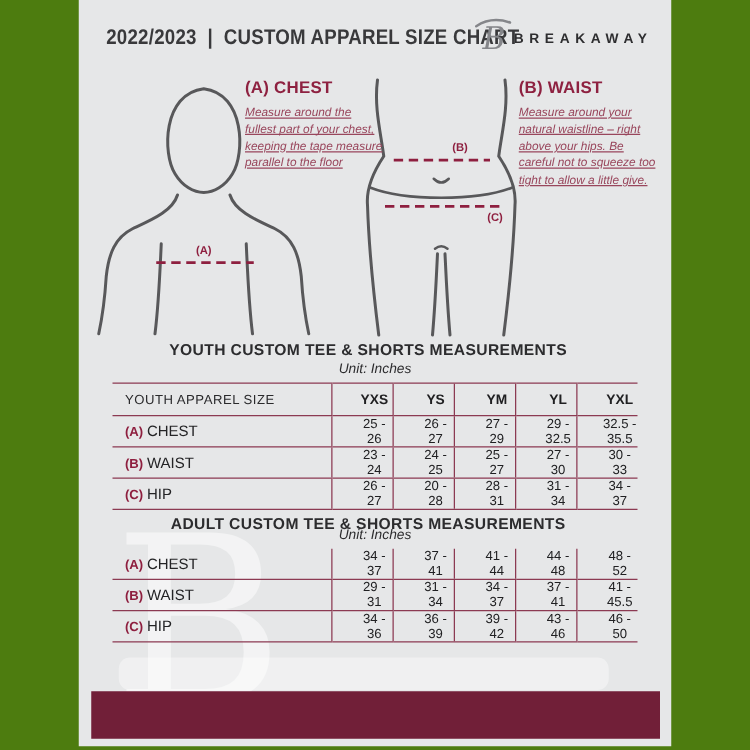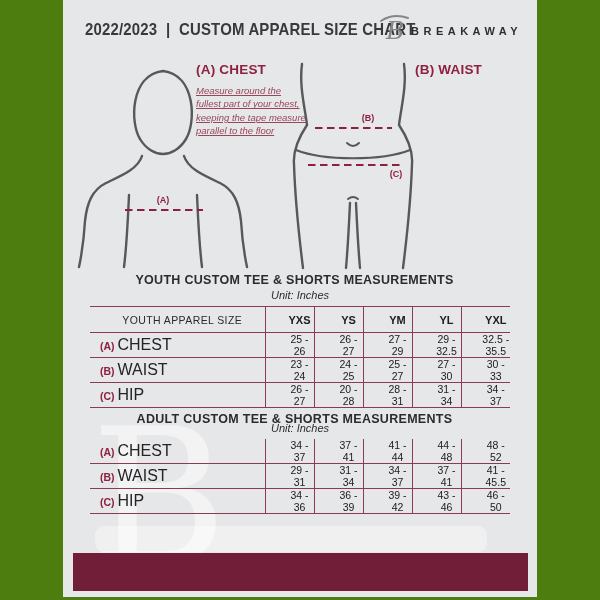--- a/index.html
+++ b/index.html
@@ -21,23 +21,23 @@
              color:#2c2c2e;letter-spacing:.3px;z-index:2;}
   .sec-unit{position:absolute;left:0;width:474px;text-align:center;font-style:italic;font-size:11px;
             color:#2c2c2e;z-index:2;}
 
   table.size{position:absolute;left:27px;width:420px;border-collapse:collapse;table-layout:fixed;z-index:2;}
   table.size th,table.size td{border-bottom:1.5px solid #8c3a52;height:23px;font-size:10.5px;
             color:#202022;text-align:center;padding:0;font-weight:normal;}
   table.size tr.head th{border-top:1.5px solid #8c3a52;height:25px;font-size:11px;font-weight:bold;}
   table.size th + th, table.size td + td{border-left:1.5px solid #8c3a52;padding-left:20px;}
   table.size .lab{text-align:left;padding-left:10px;}
-  table.size tr.head th.lab{font-weight:normal;font-size:10.5px;letter-spacing:.4px;color:#2a2a2c;text-align:center;}
+  table.size tr.head th.lab{font-weight:normal;font-size:10.5px;letter-spacing:.4px;color:#2a2a2c;}
   .pfx{color:#8e1f3f;font-weight:bold;}
-  .rowlab{color:#242426;font-size:16px;}
+  .rowlab{color:#242426;font-size:12px;}
 
   .watermark{position:absolute;left:28px;top:405px;font-family:"DejaVu Serif",serif;font-size:185px;
              line-height:1;color:rgba(255,255,255,.5);z-index:1;}
   .band{position:absolute;left:32px;top:526px;width:392px;height:26px;background:rgba(255,255,255,.4);
         border-radius:9px;z-index:1;}
   .footer{position:absolute;left:10px;top:553px;width:455px;height:38px;background:#711f38;z-index:3;}
 
   svg text.mlabel{font-family:"Liberation Sans",sans-serif;font-size:9px;font-weight:bold;fill:#8e1f3f;}
 </style>
 </head>
@@ -82,20 +82,21 @@
       <line x1="29" y1="109" x2="125" y2="109" stroke="#8e1f3f" stroke-width="2.2" stroke-dasharray="7.5 4.5"></line>
       <text class="mlabel" x="117" y="121" text-anchor="middle">(C)</text>
     </svg>
 
     <div class="ins" style="left:133px;top:62px;width:112px;">
       <h3>(A) CHEST</h3>
       <p>Measure around the fullest part of your chest, keeping the tape measure parallel to the floor</p>
     </div>
     <div class="ins" style="left:352px;top:62px;width:114px;">
       <h3>(B) WAIST</h3>
+      <p>Measure around your natural waistline – right above your hips. Be careful not to squeeze too tight to allow a little give.</p>
     </div>
 
     <div class="watermark">B</div>
     <div class="band"></div>
 
     <div class="sec-title" style="top:273px;">YOUTH CUSTOM TEE &amp; SHORTS MEASUREMENTS</div>
     <div class="sec-unit" style="top:289px;">Unit: Inches</div>
     <table class="size" style="top:306px;">
       <colgroup>
           <col style="width:175px">

